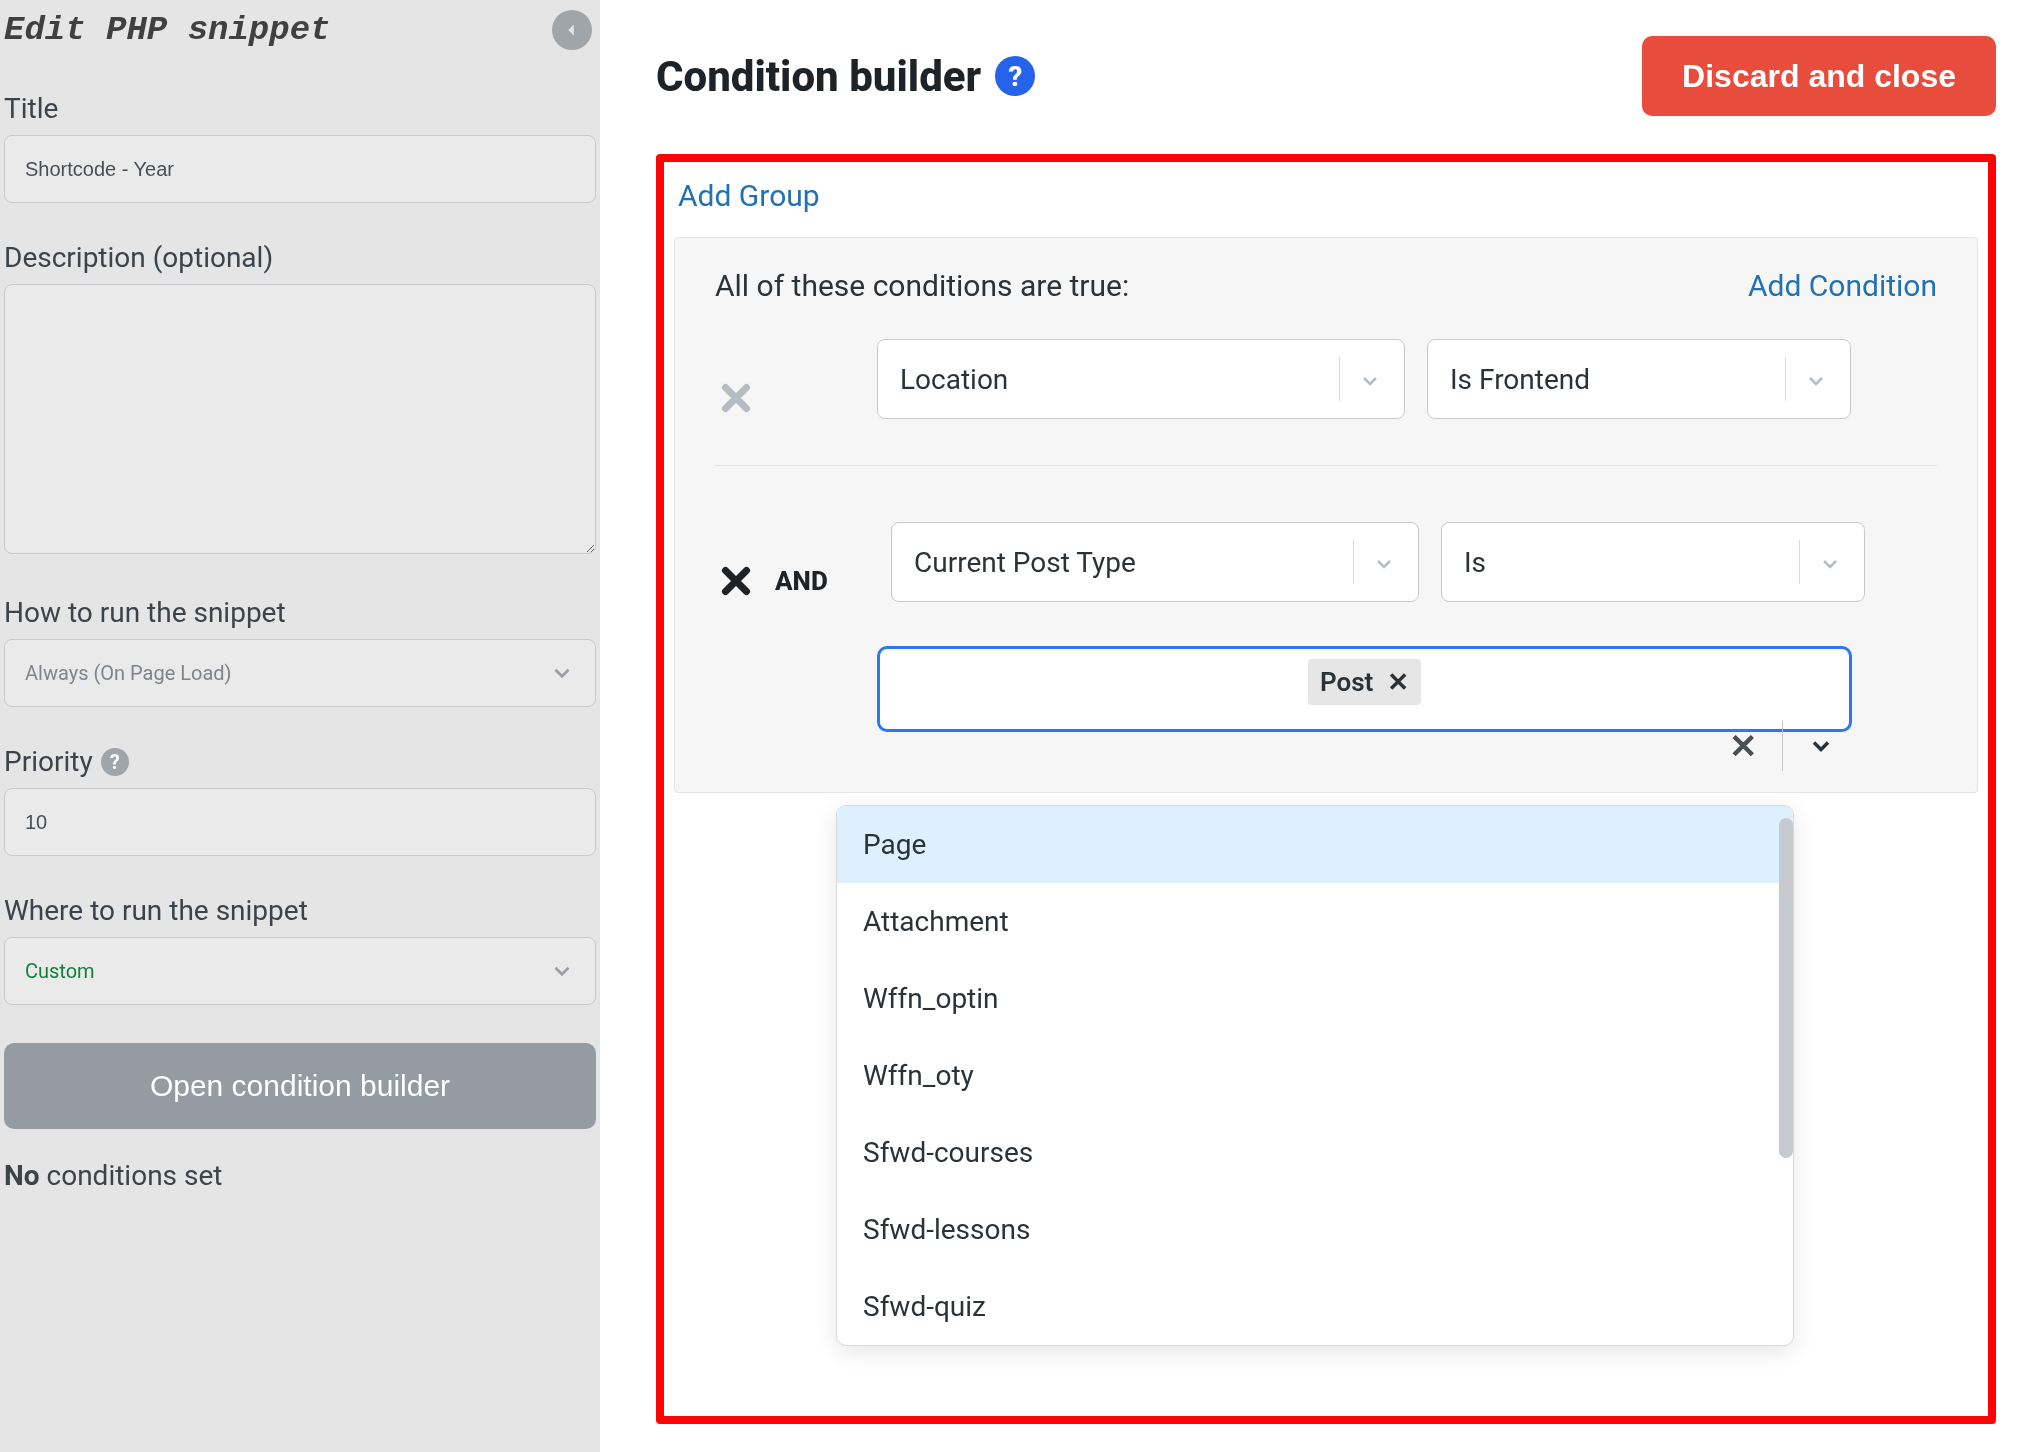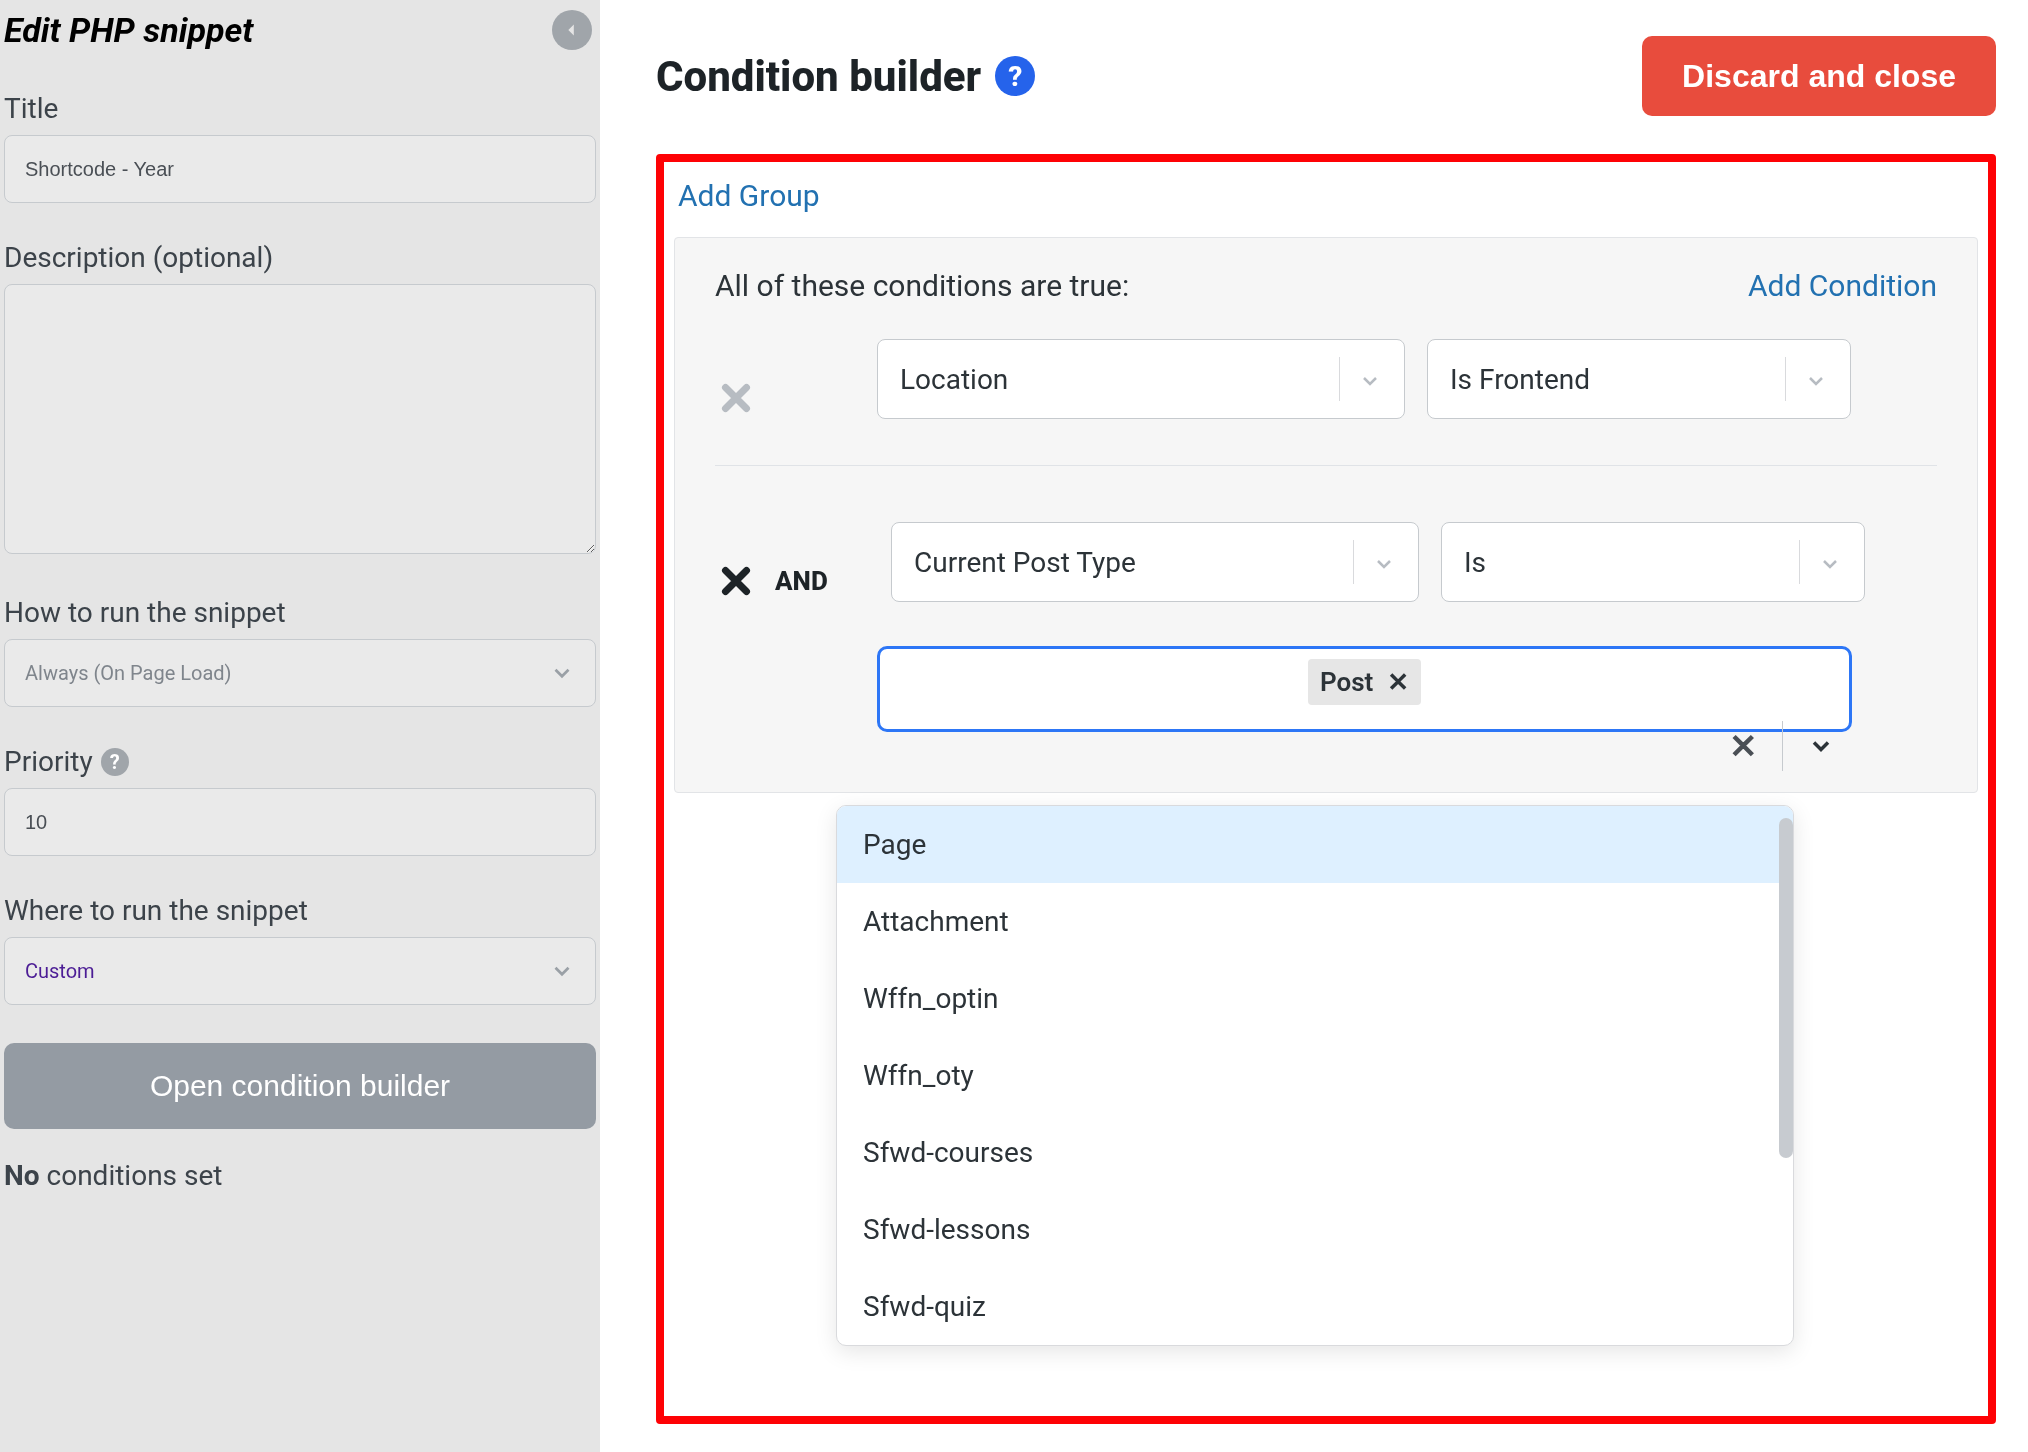--- a/index.html
+++ b/index.html
@@ -21,22 +21,23 @@
   }
   .sidebar-header {
     display: flex;
     align-items: center;
     justify-content: space-between;
     margin-bottom: 42px;
   }
   .sidebar-title {
     font-size: 34px;
     font-weight: 700;
-    color: #000000;
+    color: #404040;
     font-style: italic;
+    font-family: Liberation Mono, monospace;
   }
   .collapse-icon {
     width: 40px; height: 40px;
     border-radius: 50%;
     background: #a0a5aa;
     display: flex; align-items: center; justify-content: center;
     color: #e5e5e5;
   }
   .collapse-icon svg { width: 22px; height: 22px; fill: #e5e5e5; }
   .field-label {
@@ -64,21 +65,21 @@
   }
   .text-input { height: 68px; }
   .textarea-input { height: 270px; resize: both; }
   .select-input {
     height: 68px;
     display: flex;
     align-items: center;
     justify-content: space-between;
     color: #7f858c;
   }
-  .select-input.custom { color: #4c1d95; }
+  .select-input.custom { color: #15803d; }
   .chev-down { width: 26px; height: 26px; }
   .chev-down svg { width: 100%; height: 100%; fill: none; stroke: #9aa0a6; stroke-width: 2.5; }
   .section-gap { margin-bottom: 38px; }
   .open-builder-btn {
     width: 592px;
     height: 86px;
     background: #949ba3;
     color: #fff;
     border: none;
     border-radius: 10px;

